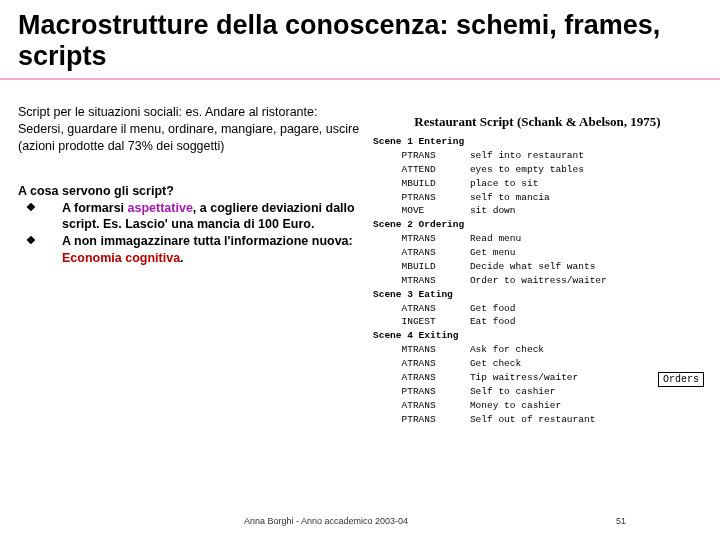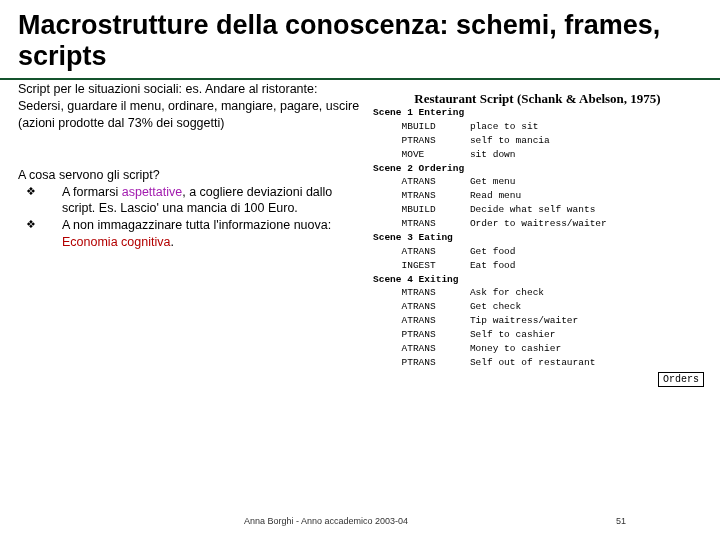--- a/index.html
+++ b/index.html
@@ -10,40 +10,40 @@
     font-family: Verdana, Arial, sans-serif;
     position: relative;
     overflow: hidden;
   }
   .title {
     font-family: "Comic Sans MS", cursive, sans-serif;
     font-weight: bold;
     font-size: 27px;
     line-height: 1.15;
     padding: 10px 18px 6px 18px;
-    border-bottom: 2px solid #14532d;
-    margin-bottom: 1px;
+    border-bottom: 2px solid #f9a8d4;
+    margin-bottom: 24px;
   }
   .content {
     display: flex;
     padding: 0 18px;
   }
   .left {
     width: 345px;
     font-size: 12.5px;
     line-height: 1.35;
   }
   .para1 .hang {
     padding-left: 44px;
     text-indent: -44px;
   }
   .para1 .cont {
     padding-left: 0;
   }
-  .block2 { margin-top: 35px; }
+  .block2 { margin-top: 28px; font-weight: bold; }
   .bullet {
     display: flex;
     align-items: flex-start;
     padding-left: 8px;
   }
   .bullet .sym {
     width: 36px;
     flex: 0 0 36px;
     font-size: 11px;
     color: #000;
@@ -54,20 +54,21 @@
   .right {
     flex: 1;
     padding-left: 10px;
     padding-top: 10px;
   }
   .rscript-title {
     font-family: "Times New Roman", serif;
     font-weight: bold;
     font-size: 13px;
     text-align: center;
+    margin-bottom: 6px;
   }
   .scene {
     font-family: "Courier New", monospace;
     font-size: 9.5px;
     line-height: 1.25;
     white-space: pre;
     margin-bottom: 2px;
   }
   .scene-title { font-weight: bold; }
   .orders-box {
@@ -120,26 +121,28 @@
         <div class="txt">
           <span>A non immagazzinare tutta l'informazione nuova: </span><span class="hl2">Economia cognitiva</span><span>.</span>
         </div>
       </div>
     </div>
   </div>
 
   <div class="right">
     <div class="rscript-title">Restaurant Script (Schank &amp; Abelson, 1975)</div>
     <div class="scene scene-title">Scene 1 Entering</div>
+    <div class="scene">     PTRANS      self into restaurant</div>
+    <div class="scene">     ATTEND      eyes to empty tables</div>
     <div class="scene">     MBUILD      place to sit</div>
     <div class="scene">     PTRANS      self to mancia</div>
     <div class="scene">     MOVE        sit down</div>
     <div class="scene scene-title">Scene 2 Ordering</div>
+    <div class="scene">     MTRANS      Read menu</div>
     <div class="scene">     ATRANS      Get menu</div>
-    <div class="scene">     MTRANS      Read menu</div>
     <div class="scene">     MBUILD      Decide what self wants</div>
     <div class="scene">     MTRANS      Order to waitress/waiter</div>
     <div class="scene scene-title">Scene 3 Eating</div>
     <div class="scene">     ATRANS      Get food</div>
     <div class="scene">     INGEST      Eat food</div>
     <div class="scene scene-title">Scene 4 Exiting</div>
     <div class="scene">     MTRANS      Ask for check</div>
     <div class="scene">     ATRANS      Get check</div>
     <div class="scene">     ATRANS      Tip waitress/waiter</div>
     <div class="scene">     PTRANS      Self to cashier</div>

